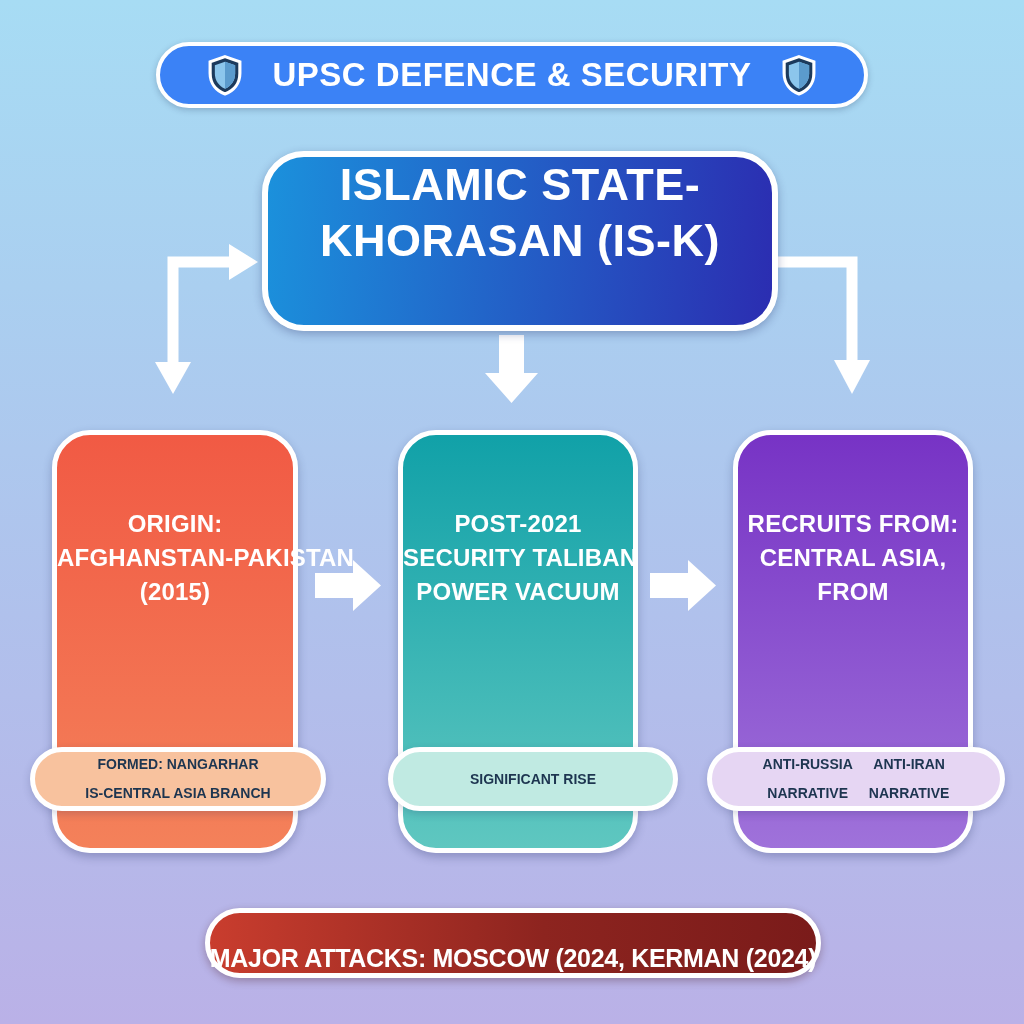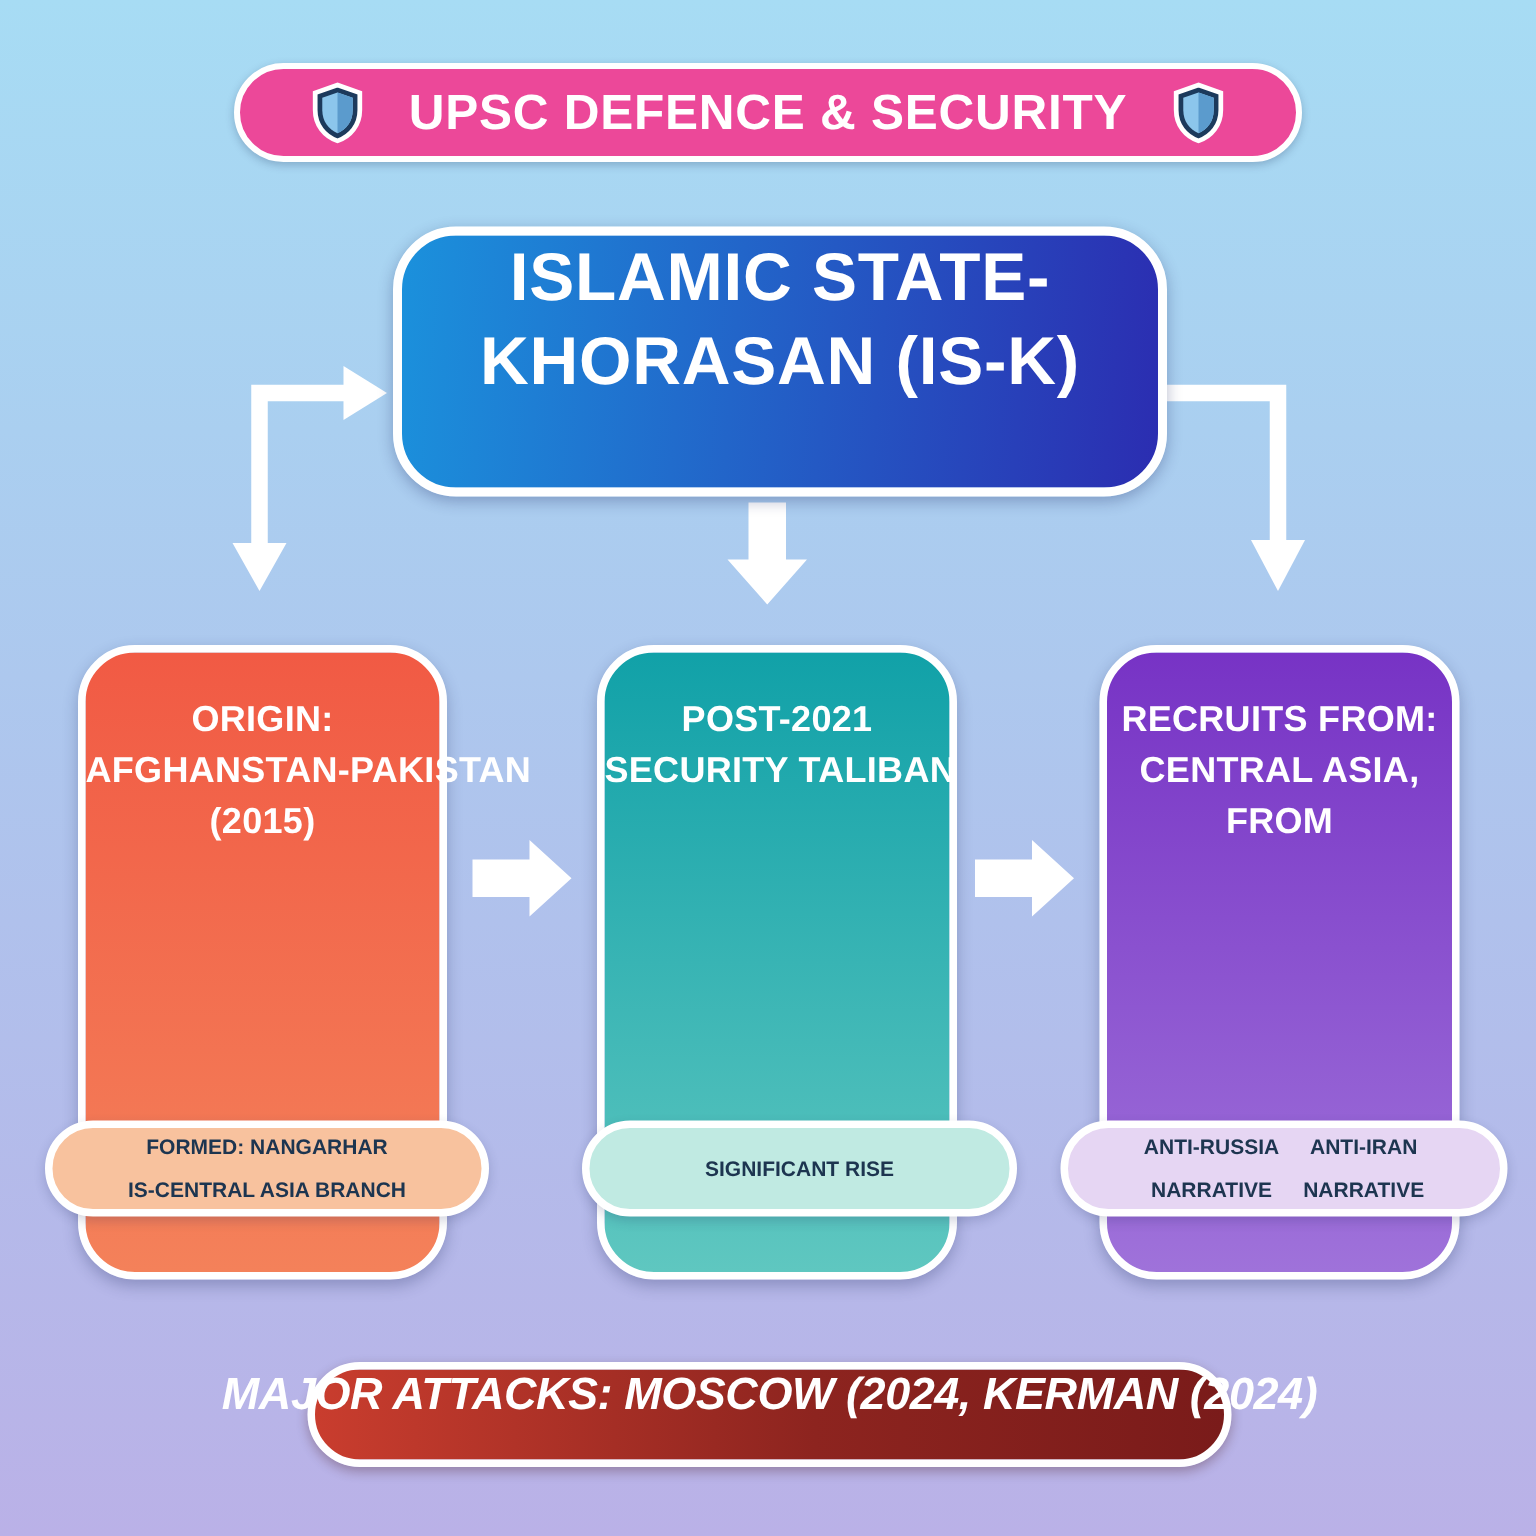--- a/index.html
+++ b/index.html
@@ -3,21 +3,21 @@
 <meta charset="utf-8">
 <style>
   html,body{margin:0;padding:0;}
   body{
     width:1024px;height:1024px;position:relative;overflow:hidden;
     background:linear-gradient(180deg,#a7dcf4 0%,#aacff0 28%,#b0c1ec 60%,#bab1e7 100%);
     font-family:"Liberation Sans",sans-serif;
   }
   .header-pill{
     position:absolute;left:156px;top:42px;width:712px;height:66px;box-sizing:border-box;
-    background:#ec4899;border:4px solid #fff;border-radius:44px;
+    background:#3b82f6;border:4px solid #fff;border-radius:44px;
     display:flex;align-items:center;justify-content:center;gap:26px;
     box-shadow:0 2px 6px rgba(20,40,80,.25);z-index:4;
   }
   .header-title{color:#fff;font-size:33px;font-weight:bold;letter-spacing:.5px;white-space:nowrap;}
   .main-box{
     position:absolute;left:262px;top:151px;width:516px;height:180px;box-sizing:border-box;
     background:linear-gradient(95deg,#1b91dc 0%,#2b2db1 100%);
     border:6px solid #fff;border-radius:42px;
     display:flex;flex-direction:column;align-items:center;
     color:#fff;font-weight:bold;font-size:45px;line-height:1.24;text-align:center;
@@ -26,42 +26,42 @@
   .arrow-layer{position:absolute;left:0;top:0;width:1024px;height:1024px;z-index:1;}
   .card{
     position:absolute;top:430px;height:423px;box-sizing:border-box;
     border:5px solid #fff;border-radius:38px;z-index:2;
     box-shadow:0 4px 10px rgba(30,40,90,.28);
   }
   .card-origin{left:52px;width:246px;background:linear-gradient(180deg,#f15a44 0%,#f4815a 100%);}
   .card-vacuum{left:398px;width:240px;background:linear-gradient(180deg,#11a1a8 0%,#5fc7c0 100%);}
   .card-recruits{left:733px;width:240px;background:linear-gradient(180deg,#7733c5 0%,#9f72da 100%);}
   .card-title{
-    margin-top:28px;color:#fff;font-weight:bold;font-size:24px;line-height:34px;
+    margin-top:72px;color:#fff;font-weight:bold;font-size:24px;line-height:34px;
     text-align:center;letter-spacing:.2px;
   }
   .nowrap{white-space:nowrap;}
   .pill{
     position:absolute;top:747px;height:64px;box-sizing:border-box;
     border:5px solid #fff;border-radius:44px;z-index:3;
     display:flex;flex-direction:column;align-items:center;justify-content:center;
     color:#1d3550;font-weight:bold;font-size:14px;line-height:29px;text-align:center;
     white-space:nowrap;box-shadow:0 3px 8px rgba(30,40,90,.2);
   }
   .pill-origin{left:30px;width:296px;background:#f8c29e;}
   .pill-vacuum{left:388px;width:290px;background:#c0eae2;}
   .pill-recruits{left:707px;width:298px;background:#e6d6f3;flex-direction:row;gap:16px;}
   .pill-col{display:flex;flex-direction:column;align-items:center;}
   .footer-pill{
     position:absolute;left:205px;top:908px;width:616px;height:70px;box-sizing:border-box;
     background:linear-gradient(90deg,#c93d2e 0%,#8d241f 55%,#7a1b1a 100%);
     border:5px solid #fff;border-radius:40px;
-    display:flex;align-items:flex-start;justify-content:center;
-    color:#fff;font-weight:bold;font-size:30px;letter-spacing:-.3px;white-space:nowrap;
-    box-shadow:0 3px 8px rgba(60,10,10,.3);z-index:4;font-style:italic;
+    display:flex;align-items:flex-end;justify-content:center;
+    color:#fff;font-weight:bold;font-size:25px;letter-spacing:-.3px;white-space:nowrap;
+    box-shadow:0 3px 8px rgba(60,10,10,.3);z-index:4;
   }
 </style>
 </head>
 <body>
 
 <svg class="arrow-layer" viewBox="0 0 1024 1024">
   <g fill="#ffffff">
     <g>
       <path d="M173,365 L173,262 L230,262" fill="none" stroke="#ffffff" stroke-width="11"></path>
       <polygon points="229,244 229,280 258,262"></polygon>
@@ -107,20 +107,21 @@
     <div>ORIGIN:</div>
     <div class="nowrap">AFGHANSTAN-PAKISTAN</div>
     <div>(2015)</div>
   </div>
 </div>
 
 <div class="card card-vacuum">
   <div class="card-title">
     <div>POST-2021</div>
     <div class="nowrap">SECURITY TALIBAN</div>
+    <div>POWER VACUUM</div>
   </div>
 </div>
 
 <div class="card card-recruits">
   <div class="card-title">
     <div>RECRUITS FROM:</div>
     <div>CENTRAL ASIA,</div>
     <div>FROM</div>
   </div>
 </div>

